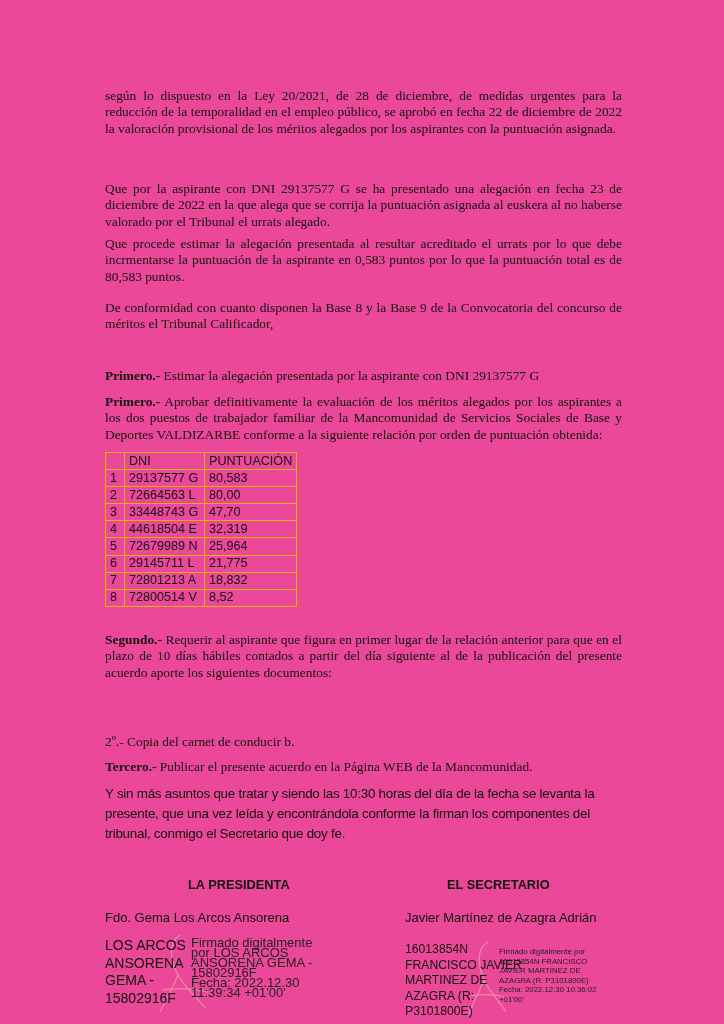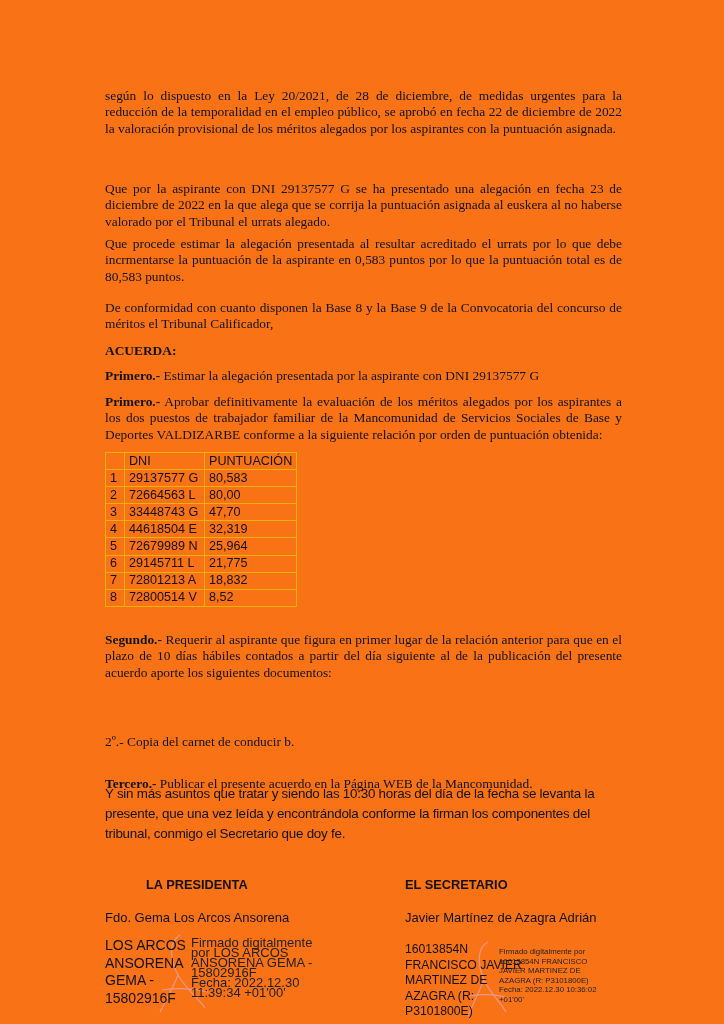--- a/index.html
+++ b/index.html
@@ -1,49 +1,48 @@
 <!DOCTYPE html>
 <html><head>
 <meta charset="utf-8">
 <style>
   * { box-sizing: border-box; margin: 0; padding: 0; }
   html, body { width: 724px; height: 1024px; background: #ffffff; overflow: hidden; }
   body { position: relative; color: #111; }
-  .page { position: absolute; left: 0; top: 0; width: 724px; height: 1024px; background: #f97316; }
+  .page { position: absolute; left: 0; top: 0; width: 724px; height: 1024px; background: #ec4899; }
   .serif { font-family: "Liberation Serif", "DejaVu Serif", serif; font-size: 13.4px; line-height: 16.4px; }
   .para { position: absolute; left: 105px; width: 517px; text-align: justify; }
   .para.left { text-align: left; }
   b { font-weight: bold; }
 
   table.scores { position: absolute; left: 105px; top: 452px; border-collapse: collapse;
     font-family: "Liberation Sans", "DejaVu Sans", sans-serif; font-size: 12.6px; }
   table.scores td { border: 1px solid #eab308; height: 17.1px; padding: 0 4px; line-height: 15px; white-space: nowrap; }
   table.scores td.n { width: 19px; text-align: left; }
   table.scores td.d { width: 80px; }
   table.scores td.p { width: 89px; }
 
   .closing { position: absolute; left: 105px; top: 784px; width: 520px; font-family: "Liberation Sans", "DejaVu Sans", sans-serif; font-size: 13.4px; line-height: 20px; letter-spacing: -0.25px; }
-  .sig-title { position: absolute; font-family: "Liberation Sans", "DejaVu Sans", sans-serif; font-weight: bold; font-size: 12.8px; }
+  .sig-title { position: absolute; font-family: "Liberation Sans", "DejaVu Sans", sans-serif; font-weight: bold; font-size: 12.8px; margin-left: 42px; }
   .sig-name { position: absolute; font-family: "Liberation Sans", "DejaVu Sans", sans-serif; font-size: 13px; }
   .sig-big { position: absolute; font-family: "Liberation Sans", "DejaVu Sans", sans-serif; font-size: 14px; line-height: 17.5px; }
   .sig-big.small { font-size: 12.2px; line-height: 15.6px; }
   .sig-small { position: absolute; font-family: "Liberation Sans", "DejaVu Sans", sans-serif; font-size: 13px; line-height: 10.1px; color: #222; }
   .stamp { position: absolute; }
 </style>
 </head>
 <body>
 
 <div class="page">
 
   <p class="para serif" style="top:88px;">según lo dispuesto en la Ley 20/2021, de 28 de diciembre, de medidas urgentes para la reducción de la temporalidad en el empleo público, se aprobó en fecha 22 de diciembre de 2022 la valoración provisional de los méritos alegados por los aspirantes con la puntuación asignada.</p>
   <p class="para serif" style="top:181px;">Que por la aspirante con DNI 29137577 G se ha presentado una alegación en fecha 23 de diciembre de 2022 en la que alega que se corrija la puntuación asignada al euskera al no haberse valorado por el Tribunal el urrats alegado.</p>
   <p class="para serif" style="top:236px;">Que procede estimar la alegación presentada al resultar acreditado el urrats por lo que debe incrmentarse la puntuación de la aspirante en 0,583 puntos por lo que la puntuación total es de 80,583 puntos.</p>
   <p class="para serif" style="top:300px;">De conformidad con cuanto disponen la Base 8 y la Base 9 de la Convocatoria del concurso de méritos el Tribunal Calificador,</p>
 
-  <p class="para serif left" style="top:343px;"><b>ACUERDA:</b></p>
 
   <p class="para serif left" style="top:368px;"><b>Primero.-</b><span> Estimar la alegación presentada por la aspirante con DNI 29137577 G</span></p>
 
   <p class="para serif" style="top:394px;"><b>Primero.-</b><span> Aprobar definitivamente la evaluación de los méritos alegados por los aspirantes a los dos puestos de trabajador familiar de la Mancomunidad de Servicios Sociales de Base y Deportes VALDIZARBE conforme a la siguiente relación por orden de puntuación obtenida:</span></p>
 
   <table class="scores">
     <tbody id="scores-body">
       <tr>
         <td class="n"></td>
         <td class="d">DNI</td>
@@ -89,21 +88,21 @@
           <td class="d">72800514 V</td>
           <td class="p">8,52</td>
         </tr>
       </tbody>
   </table>
 
   <p class="para serif" style="top:632px;"><b>Segundo.-</b><span> Requerir al aspirante que figura en primer lugar de la relación anterior para que en el plazo de 10 días hábiles contados a partir del día siguiente al de la publicación del presente acuerdo aporte los siguientes documentos:</span></p>
 
   <p class="para serif left" style="top:734px;">2º.- Copia del carnet de conducir b.</p>
 
-  <p class="para serif left" style="top:776px;"><b>Tercero.-</b><span> Publicar el presente acuerdo en la Página WEB de la Mancomunidad.</span></p>
+  <p class="para serif left" style="top:759px;"><b>Tercero.-</b><span> Publicar el presente acuerdo en la Página WEB de la Mancomunidad.</span></p>
 
   <p class="closing">Y sin más asuntos que tratar y siendo las 10:30 horas del día de la fecha se levanta la presente, que una vez leída y encontrándola conforme la firman los componentes del tribunal, conmigo el Secretario que doy fe.</p>
 
   <div class="sig-title" style="left:146px; top:877px;">LA PRESIDENTA</div>
   <div class="sig-name" style="left:105px; top:910px;">Fdo. Gema Los Arcos Ansorena</div>
 
   <svg class="stamp" style="left:150px; top:930px;" width="60" height="85" viewBox="0 0 60 85">
     <path d="M30 5 C18 12, 20 30, 28 45 C35 58, 50 70, 55 78 M28 45 C22 60, 15 72, 10 82 M12 60 C25 58, 42 58, 58 62" fill="none" stroke="#e8a0a8" stroke-width="1.2" opacity="0.8"></path>
   </svg>
 

